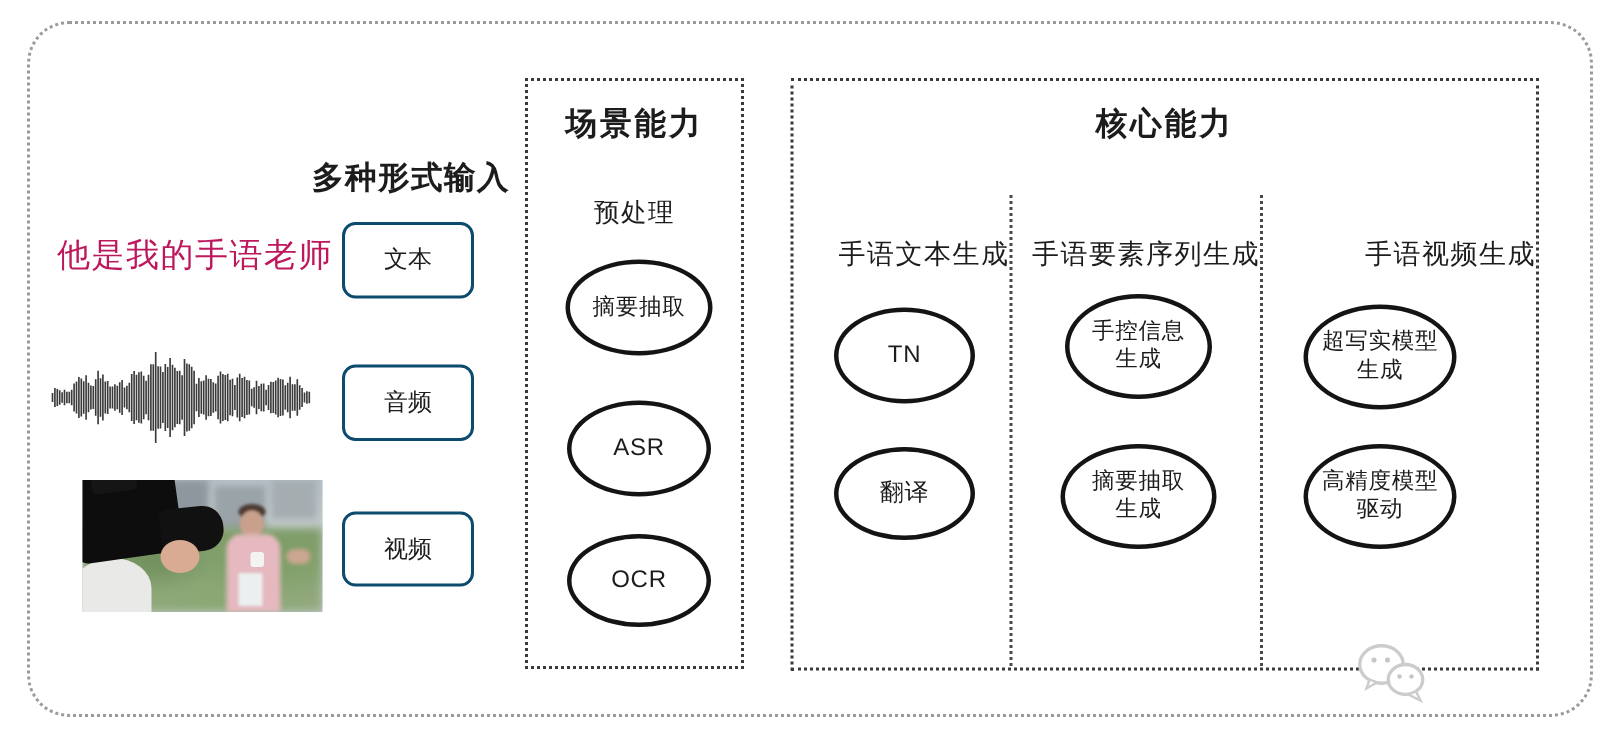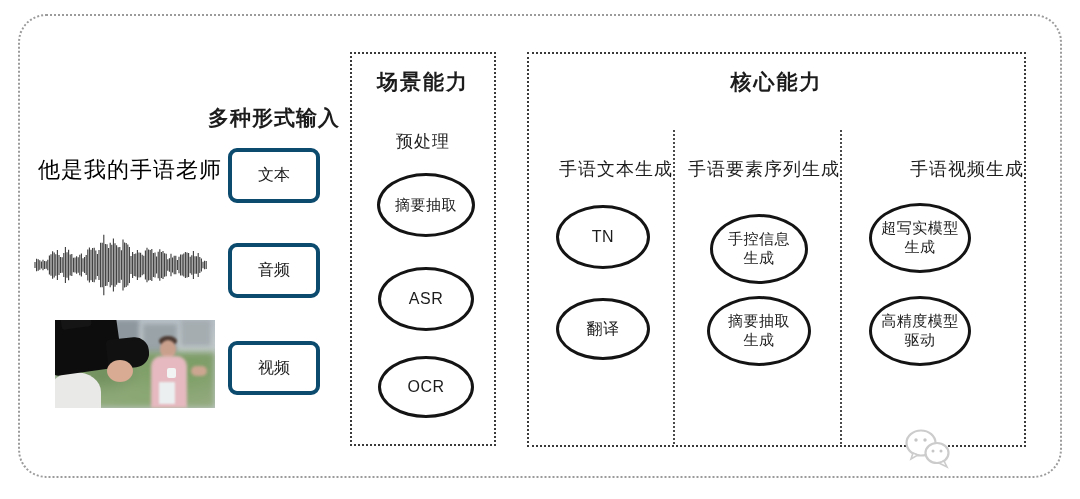--- a/index.html
+++ b/index.html
@@ -8,23 +8,23 @@
     font-family:"Liberation Sans","DejaVu Sans",sans-serif;color:#1c1c1c;
   }
   .abs{position:absolute;}
   
   .outer-frame{
     left:18px;top:14px;width:1040px;height:460px;
     border:2px dotted #9b9b9b;border-radius:28px;
   }
   
   .input-title{left:203px;top:104px;width:142px;text-align:center;font-size:21px;font-weight:700;letter-spacing:1px;}
-  .input-sentence{left:36px;top:155px;width:188px;text-align:center;font-size:22px;color:#000000;letter-spacing:1px;}
+  .input-sentence{left:36px;top:155px;width:188px;text-align:center;font-size:22px;color:#be185d;letter-spacing:1px;}
   .io-box{
-    width:84px;height:47px;border:4px solid #0c4a6e;border-radius:9px;
+    width:84px;height:47px;border:2px solid #0c4a6e;border-radius:9px;
     display:flex;align-items:center;justify-content:center;font-size:16px;background:#fff;text-align:center;
   }
   .box-text{left:228px;top:148px;}
   .box-audio{left:228px;top:243px;}
   .box-video{left:228px;top:341px;height:46px;}
   .waveform{left:33px;top:225px;width:176px;height:80px;}
   
   .thumb{left:55px;top:320px;width:160px;height:88px;overflow:hidden;background:#c3cbcf;}
   .thumb .sky{position:absolute;left:0;top:0;width:100%;height:46%;background:linear-gradient(#b6bfc6,#c8cfce);}
   .thumb .bldg1{position:absolute;left:58px;top:0;width:26px;height:38px;background:#8e979e;filter:blur(2px);}
@@ -59,21 +59,21 @@
   }
   .scene-e1{left:25px;top:119px;width:92px;height:58px;}
   .scene-e2{left:26px;top:213px;width:90px;height:58px;font-size:16px;}
   .scene-e3{left:26px;top:302px;width:90px;height:56px;font-size:16px;}
   .divider{position:absolute;top:76px;height:314px;border-left:2px dotted #4a4a4a;width:0;}
   .div1{left:144px;} .div2{left:311px;}
   .col-header{position:absolute;top:103px;text-align:right;font-size:18px;letter-spacing:1px;}
   .col1-h{left:0;width:144px;} .col2-h{left:144px;width:167px;} .col3-h{left:311px;width:184px;}
   .c1r1{left:27px;top:151px;width:88px;height:58px;font-size:16px;}
   .c1r2{left:27px;top:244px;width:88px;height:56px;font-size:16px;}
-  .c2r1{left:181px;top:160px;width:92px;height:64px;}
+  .c2r1{left:181px;top:142px;width:92px;height:64px;}
   .c2r2{left:178px;top:242px;width:98px;height:64px;}
   .c3r1{left:340px;top:149px;width:96px;height:64px;}
   .c3r2{left:340px;top:242px;width:96px;height:64px;}
   
   .watermark{left:903px;top:427px;display:flex;align-items:center;gap:6px;}
   .wm-text{font-size:28px;font-weight:700;color:#cfcfcf;letter-spacing:2px;text-shadow:1px 1px 0 #ffffff;}
 </style>
 </head>
 <body>
 

